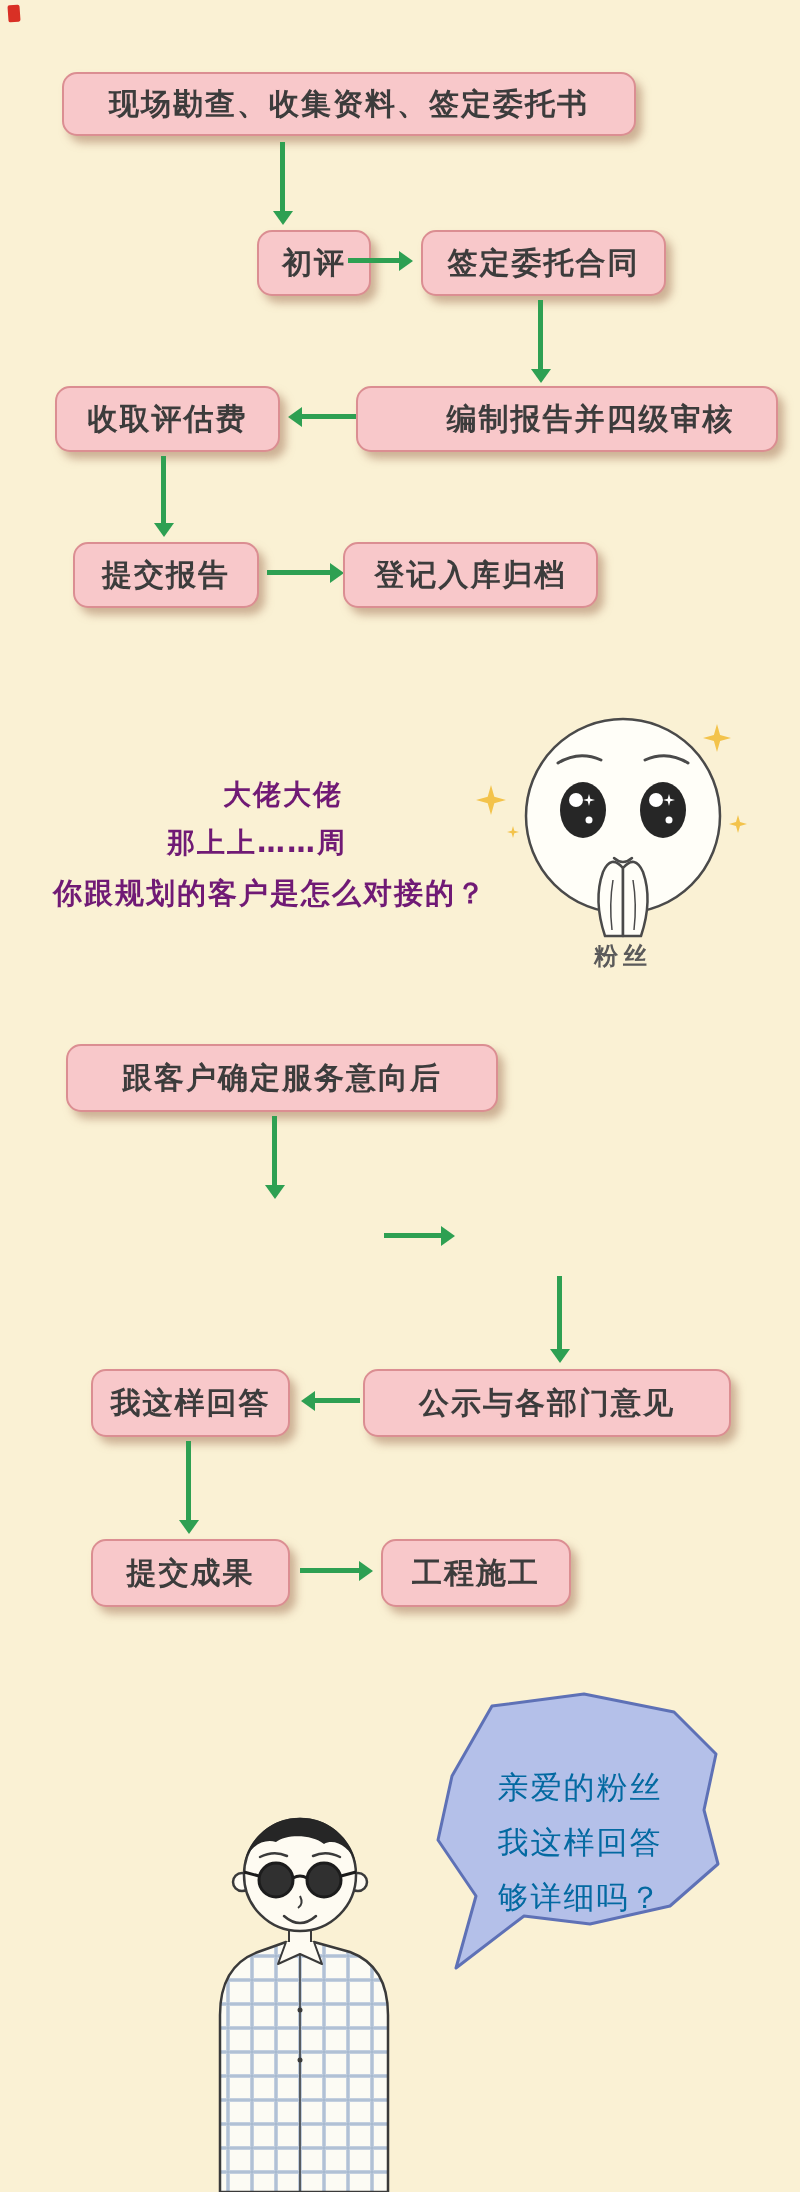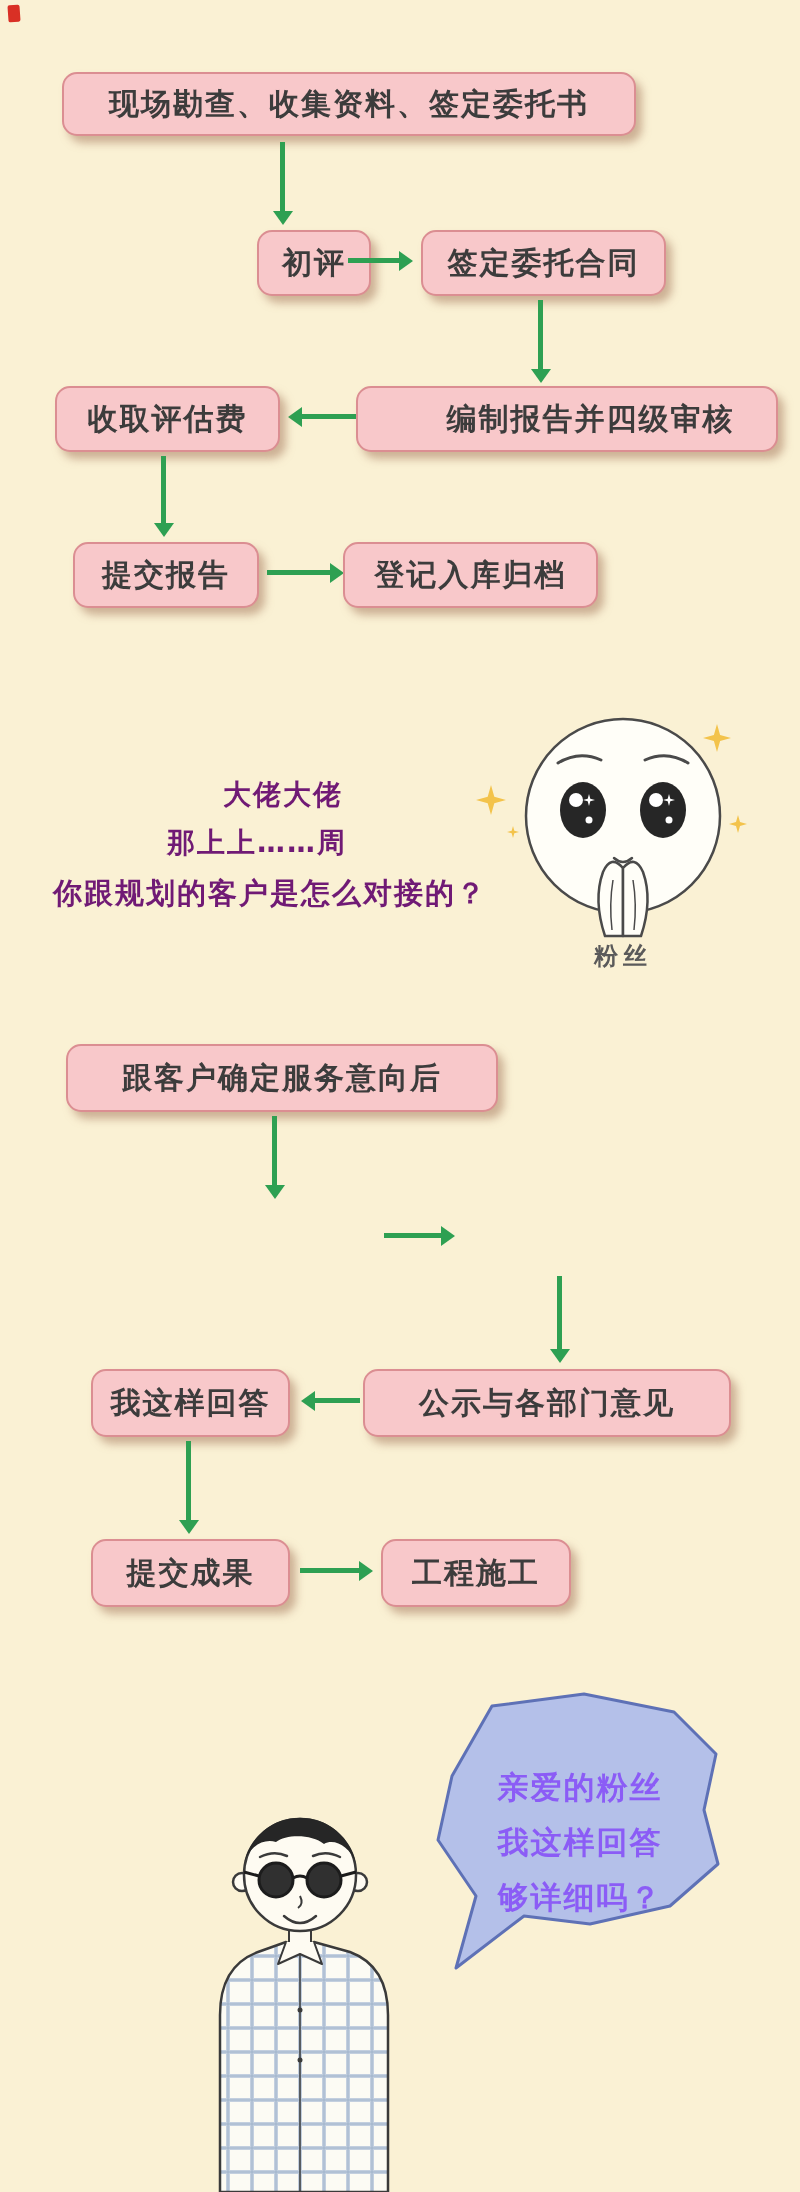--- a/index.html
+++ b/index.html
@@ -21,21 +21,21 @@
   .arrow-h{position:absolute;height:5px;background:#2EA052;}
   .arrow-r::after{content:"";position:absolute;top:50%;right:-13px;transform:translateY(-50%);
     border:10px solid transparent;border-right:0;border-left:14px solid #2EA052;}
   .arrow-l::before{content:"";position:absolute;top:50%;left:-13px;transform:translateY(-50%);
     border:10px solid transparent;border-left:0;border-right:14px solid #2EA052;}
   .blue-line{position:absolute;transform:translateX(-50%);white-space:nowrap;
     color:#701a75;font-weight:700;letter-spacing:2px;}
   .fan-label{position:absolute;transform:translateX(-50%);color:#5a5a5a;
     font-size:24px;font-weight:700;letter-spacing:5px;}
   .bubble-text{position:absolute;left:452px;top:1760px;width:256px;text-align:center;
-    font-size:31px;font-weight:700;color:#8b5cf6;line-height:55px;letter-spacing:2px;}
+    font-size:31px;font-weight:400;color:#0369a1;line-height:55px;letter-spacing:2px;}
   .abs{position:absolute;}
 </style>
 </head>
 <body>
 
 <div class="page">
 
   <div class="corner-mark"></div>
 
   <div class="fnode" style="left:62px;top:72px;width:570px;height:60px;">现场勘查、收集资料、签定委托书</div>

